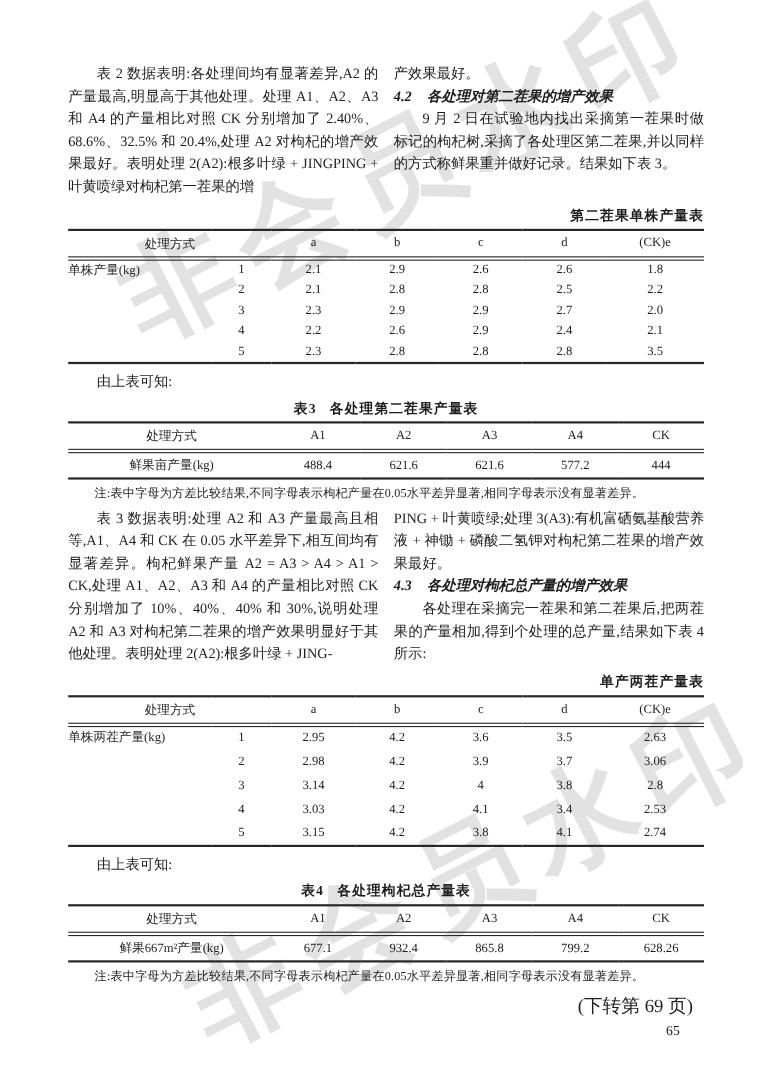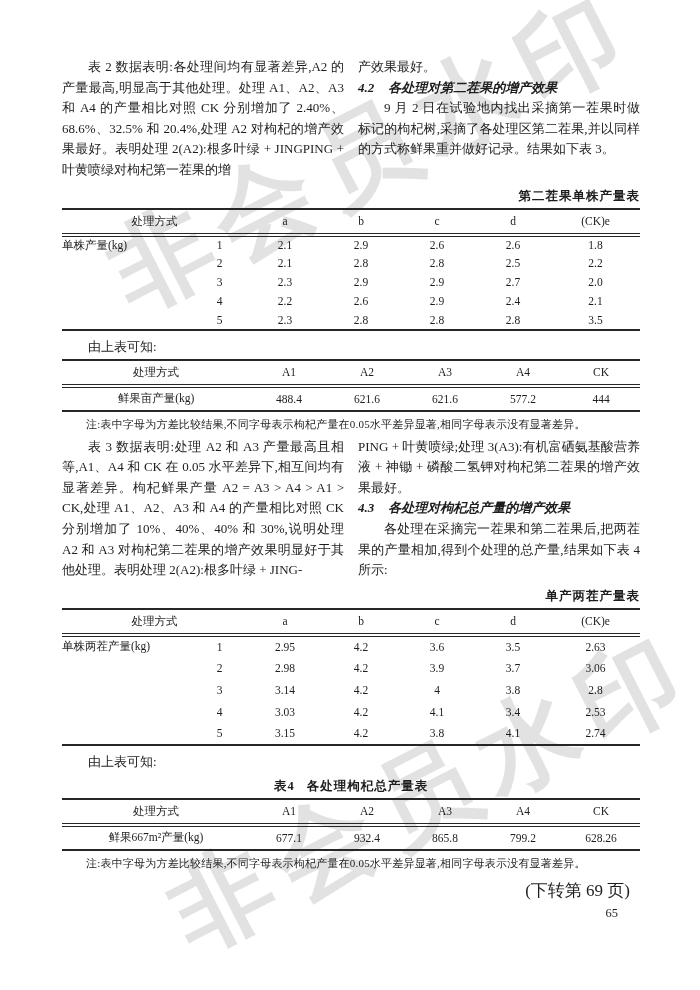--- a/index.html
+++ b/index.html
@@ -127,20 +127,21 @@
           <td>2.8</td>
           <td>2.8</td>
           <td>2.8</td>
           <td>3.5</td>
         </tr>
     </tbody>
   </table>
 
   <div class="known">由上表可知:</div>
 
+  <div class="tbl-caption"><span class="cap-num">表3</span><span>各处理第二茬果产量表</span></div>
   <table class="six">
     <colgroup>
         <col style="width:188px">
         <col style="width:78px">
         <col style="width:78px">
         <col style="width:78px">
         <col style="width:78px">
         <col style="width:78px">
       </colgroup>
     <thead>

